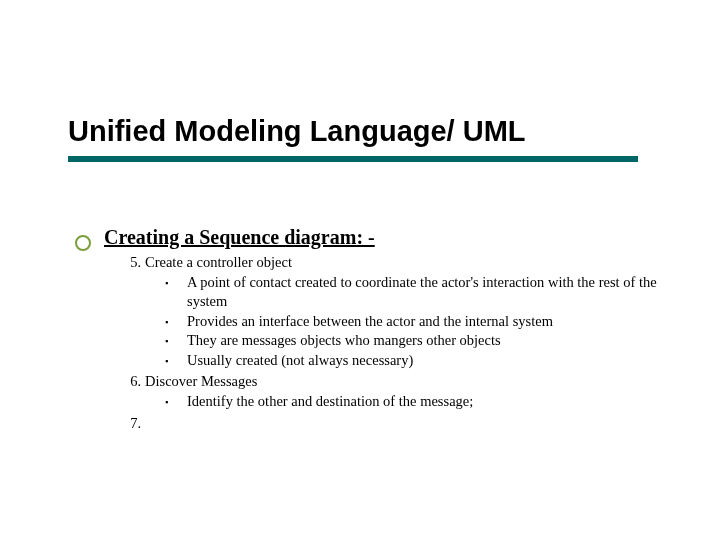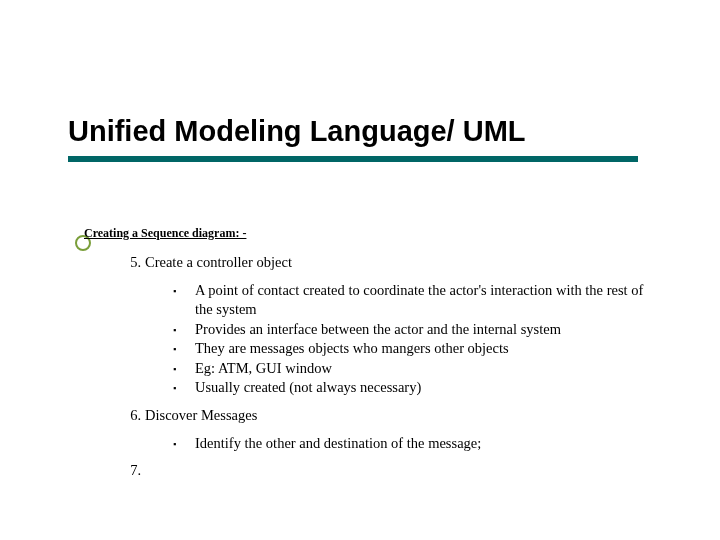--- a/index.html
+++ b/index.html
@@ -40,25 +40,25 @@
     left: 75px;
     top: 235px;
     width: 12px;
     height: 12px;
     border: 2px solid #7a9e3a;
     border-radius: 50%;
     background: transparent;
   }
   .section-heading {
     position: absolute;
-    left: 84px;
+    left: 104px;
     top: 226px;
     font-family: "Comic Sans MS", "Comic Sans", cursive;
     font-weight: bold;
-    font-size: 12px;
+    font-size: 20px;
     text-decoration: underline;
     color: #000;
   }
   .content {
     position: absolute;
     left: 97px;
     top: 253px;
     width: 565px;
     font-family: "Comic Sans MS", "Comic Sans", cursive;
     font-size: 14.5px;
@@ -75,21 +75,21 @@
     margin: 0 0 2px 0;
   }
   ol.level1 > li > .num {
     position: absolute;
     left: -30px;
     top: 0;
     width: 26px;
     text-align: right;
   }
   ul.level2 {
-    margin: 8px;
+    margin: 0;
     padding: 0 0 0 42px;
     list-style: none;
   }
   ul.level2 > li {
     position: relative;
     margin: 0;
   }
   ul.level2 > li::before {
     content: "▪";
     position: absolute;
@@ -115,21 +115,20 @@
   <div class="content">
     <ol class="level1">
 
       <li>
         <span class="num">5.</span>
         <span>Create a controller object</span>
         <ul class="level2">
           <li>A point of contact created to coordinate the actor's interaction with the rest of the system</li>
           <li>Provides an interface between the actor and the internal system</li>
           <li>They are messages objects who mangers other objects</li>
-          <li>Eg: ATM, GUI window</li>
           <li>Usually created (not always necessary)</li>
         </ul>
       </li>
 
       <li>
         <span class="num">6.</span>
         <span>Discover Messages</span>
         <ul class="level2">
           <li>Identify the other and destination of the message;</li>
         </ul>

